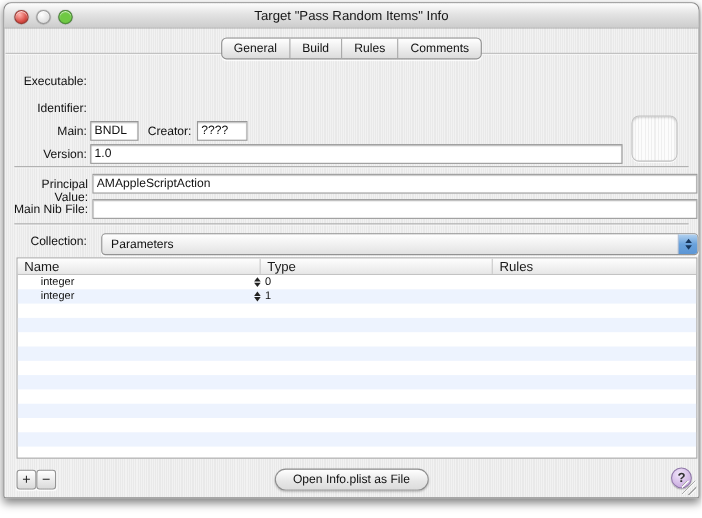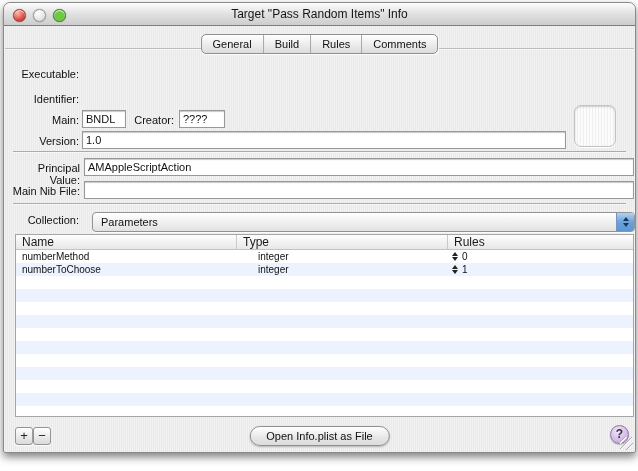--- a/index.html
+++ b/index.html
@@ -141,32 +141,30 @@
     </div>
 
     <div class="ptable">
       <div class="thead">
         <div class="th col-name">Name</div>
         <div class="th col-type">Type</div>
         <div class="th col-value">Rules</div>
       </div>
       <div id="tbody">
           <div class="trow">
-            <div class="td col-name">numberMethod</div>
             <div class="td type col-type">integer</div>
             <div class="td value col-value">
               <span class="stepper">
                 <span class="up"></span>
                 <span class="down"></span>
               </span>
               <span>0</span>
             </div>
           </div>
           <div class="trow">
-            <div class="td col-name">numberToChoose</div>
             <div class="td type col-type">integer</div>
             <div class="td value col-value">
               <span class="stepper">
                 <span class="up"></span>
                 <span class="down"></span>
               </span>
               <span>1</span>
             </div>
           </div>
           <div class="trow">

